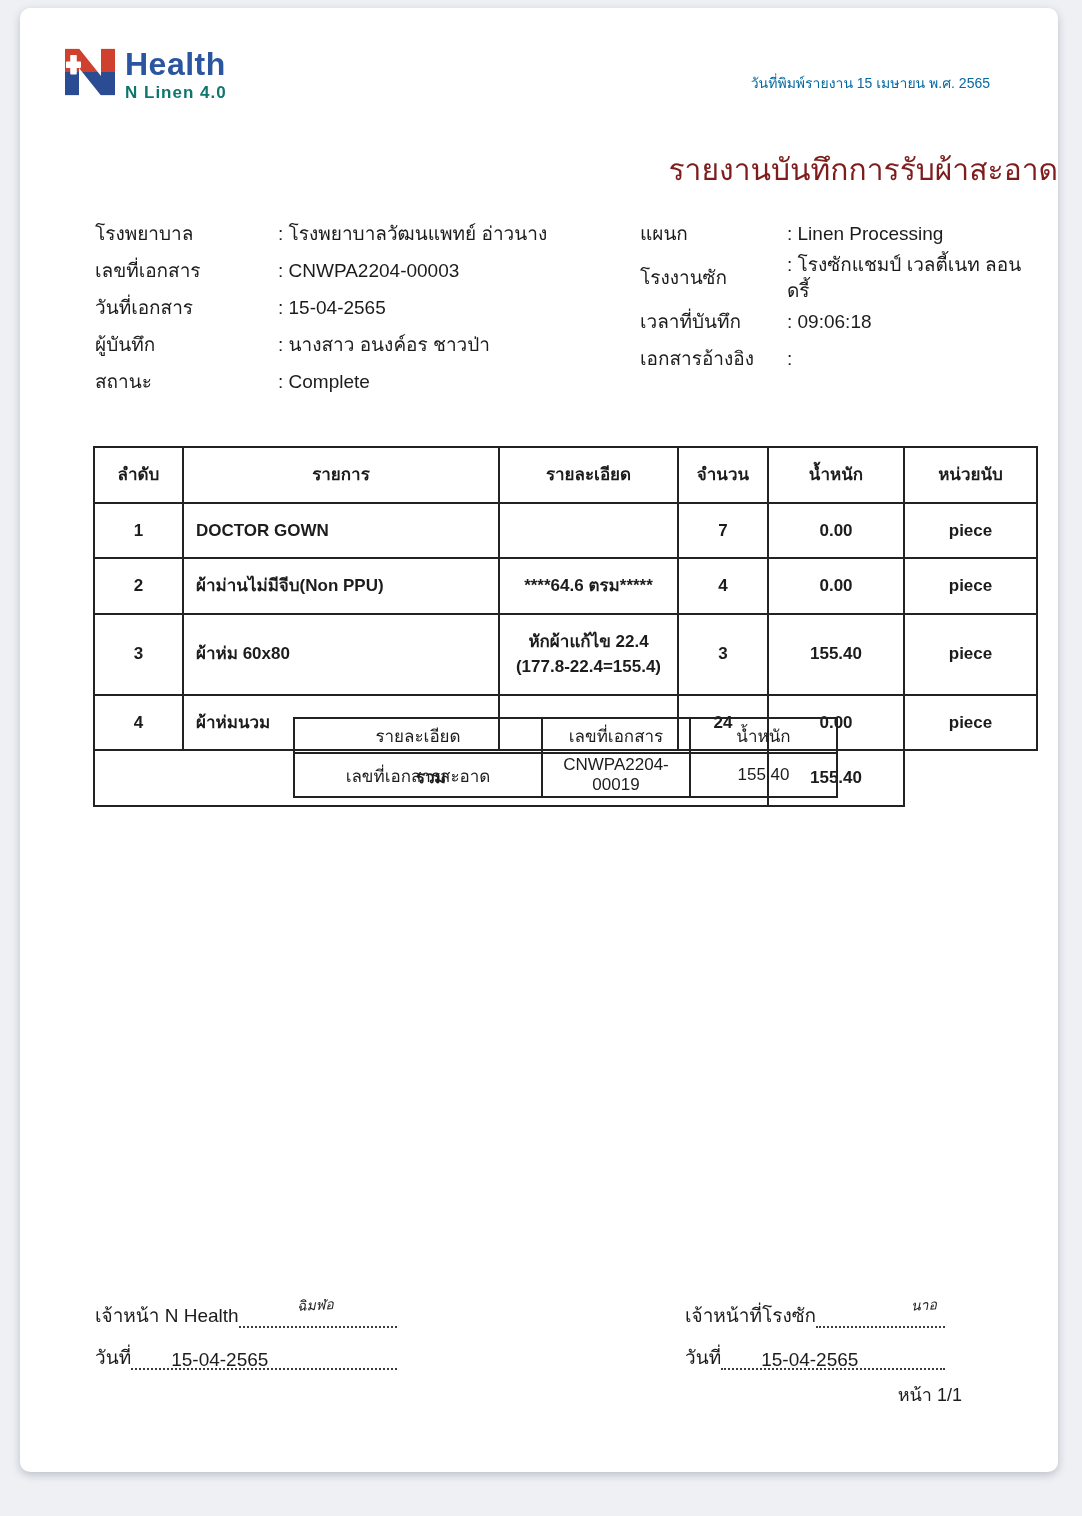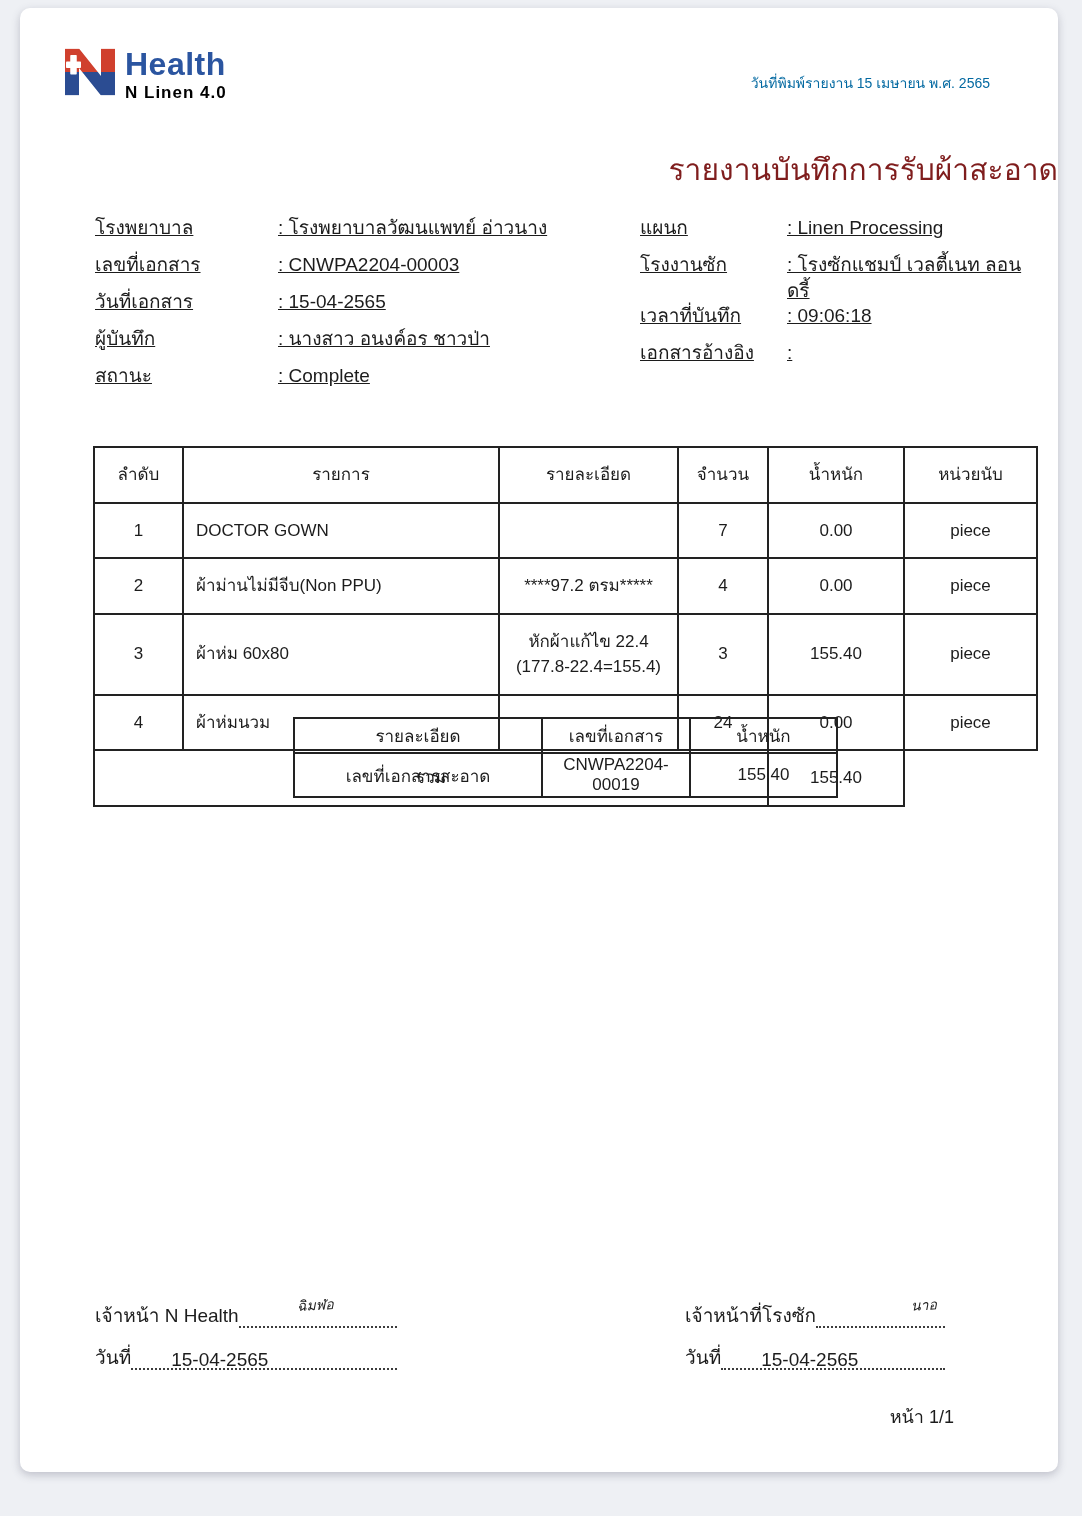--- a/index.html
+++ b/index.html
@@ -15,38 +15,38 @@
     width:1038px; height:1464px;
     background:#ffffff;
     border-radius:10px;
     box-shadow:0 3px 9px rgba(70,70,95,.28);
   }
   
   .logo { position:absolute; left:45px; top:40px; display:flex; align-items:flex-start; }
   .logo-icon { width:50px; height:48px; }
   .logo-text { margin-left:10px; }
   .brand { font-size:32px; font-weight:bold; color:#2b55a0; line-height:1.05; letter-spacing:.5px; }
-  .product { font-size:17px; font-weight:bold; color:#000000; letter-spacing:1px; margin-top:1px; }
+  .product { font-size:17px; font-weight:bold; color:#0f766e; letter-spacing:1px; margin-top:1px; }
   
   .print-date { position:absolute; top:64px; right:68px; font-size:14px; color:#0369a1; }
   .doc-title { position:absolute; top:138px; left:0; width:100%; text-align:right; font-size:30px; color:#7f1d1d; }
   
   .info { position:absolute; left:75px; top:207px; width:930px; }
   .info-col { position:absolute; top:0; }
   .info-col.left-col { left:0; width:520px; }
   .info-col.right-col { left:545px; width:400px; }
-  .info-row { display:flex; min-height:37px; align-items:flex-start; font-size:19px; line-height:1.35;text-decoration:underline; }
+  .info-row { display:flex; min-height:37px; align-items:center; font-size:19px; line-height:1.35; }
   .left-col .info-label { width:183px; flex:none; }
   .right-col .info-label { width:147px; flex:none; }
   .info-value { flex:1; }
   
   table { border-collapse:collapse; table-layout:fixed; }
   .items-table { position:absolute; left:73px; top:438px; width:943px; }
   .items-table th, .items-table td {
-    border:2px solid #222; font-size:17px; font-weight:normal;
+    border:2px solid #222; font-size:17px; font-weight:bold;
     text-align:center; vertical-align:middle; padding:14px 8px; line-height:1.5;
   }
   .items-table th { height:38px; }
   .items-table td { height:38px; }
   .items-table tr.r3 td { height:66px; }
   .items-table td.c-item { text-align:left; padding-left:12px; }
   .items-table tr.total-row td { height:31px; }
   .items-table td.total-void { border:none; }
   
   .summary-table { position:absolute; left:273px; top:709px; width:543px; }
@@ -61,21 +61,21 @@
   .sig-row { display:flex; align-items:flex-end; height:42px; }
   .sig-label { flex:none; line-height:1.1; padding-bottom:1px; }
   .sig-leader { flex:1; position:relative; border-bottom:2px dotted #3c3c3c; height:100%; }
   .scribble {
     position:absolute; left:58px; bottom:10px;
     font-size:14px; font-style:italic; color:#222;
     transform:rotate(-3deg); white-space:nowrap;
   }
   .sig-right .scribble { left:95px; }
   .sig-date { position:absolute; left:40px; bottom:-3px; font-size:19px; line-height:1.1; white-space:nowrap; }
-  .page-num { position:absolute; right:104px; top:1372px; font-size:18px;margin-top:22px; }
+  .page-num { position:absolute; right:96px; top:1372px; font-size:18px; }
 </style>
 </head>
 <body>
 
 <div class="page">
 
   <div class="logo">
     <span class="logo-icon">
       <svg viewBox="0 0 100 94" width="50" height="48" aria-hidden="true">
         <defs>
@@ -168,21 +168,21 @@
         <td class="c-no">1</td>
         <td class="c-item">DOCTOR GOWN</td>
         <td class="c-detail"></td>
         <td class="c-qty">7</td>
         <td class="c-weight">0.00</td>
         <td class="c-unit">piece</td>
       </tr>
       <tr>
         <td class="c-no">2</td>
         <td class="c-item">ผ้าม่านไม่มีจีบ(Non PPU)</td>
-        <td class="c-detail">****97.2 ตรม*****</td>
+        <td class="c-detail">****64.6 ตรม*****</td>
         <td class="c-qty">4</td>
         <td class="c-weight">0.00</td>
         <td class="c-unit">piece</td>
       </tr>
       <tr class="r3">
         <td class="c-no">3</td>
         <td class="c-item">ผ้าห่ม 60x80</td>
         <td class="c-detail">
           <div>หักผ้าแก้ไข 22.4</div>
           <div>(177.8-22.4=155.4)</div>

